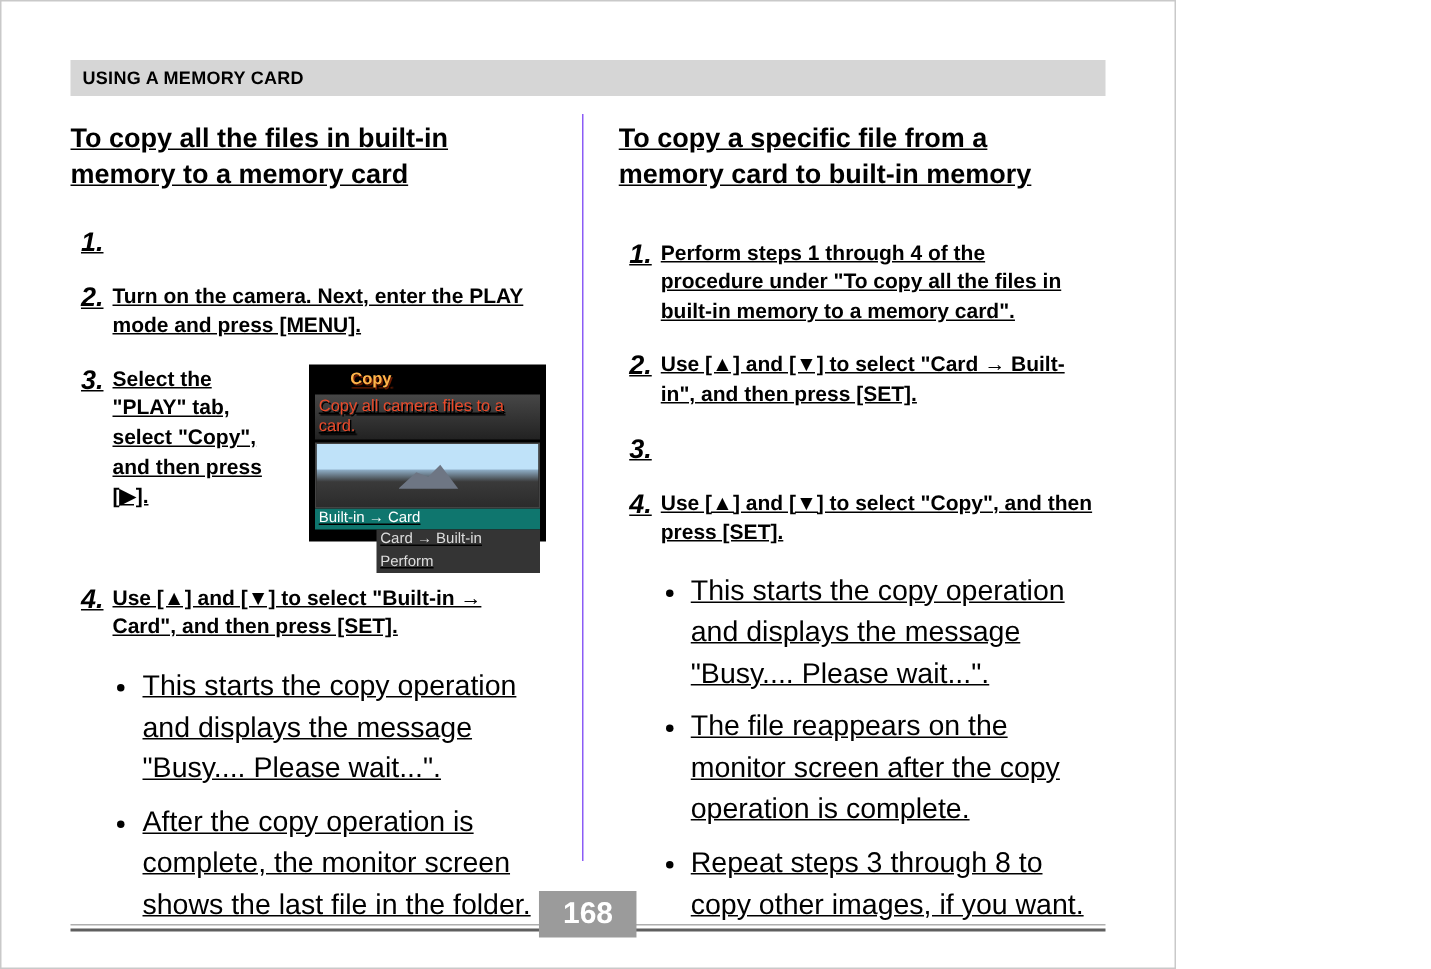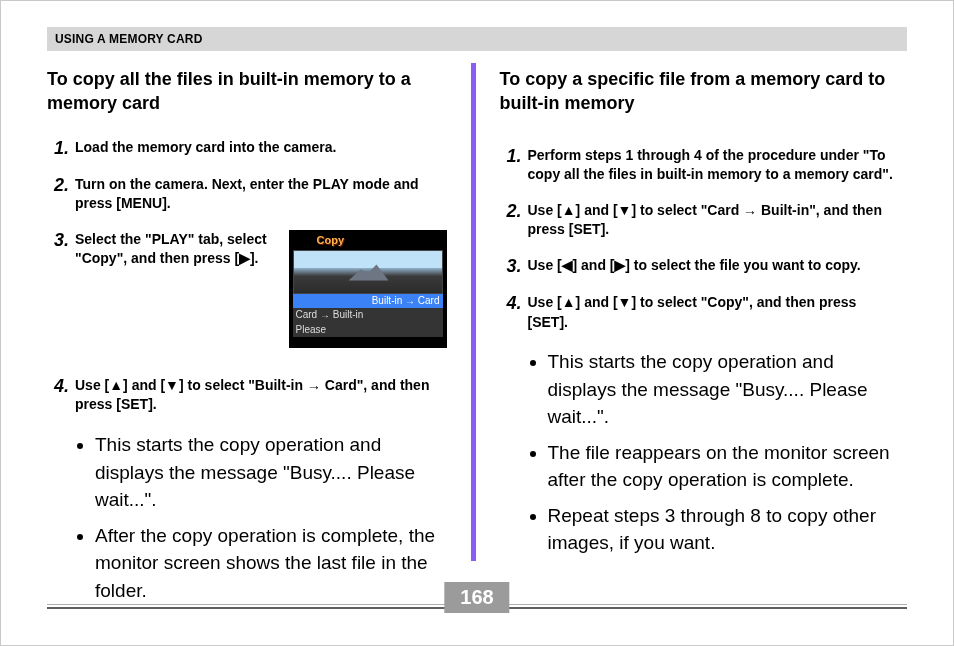--- a/index.html
+++ b/index.html
@@ -6,47 +6,48 @@
     margin: 0;
     padding: 0;
     width: 954px;
     height: 646px;
     background: #ffffff;
     font-family: Arial, Helvetica, sans-serif;
     color: #000;
   }
   .page {
     position: relative;
-    width: 954px;
+    width: 784px;
     height: 646px;
     box-sizing: border-box;
     border: 1px solid #c9c9c9;
-    padding: 26px 46px 0 46px;
+    padding: 39px 46px 0 46px;
   }
   .section-title-bar {
     background: #d6d6d6;
     padding: 5px 8px;
     font-size: 12px;
     font-weight: bold;
     letter-spacing: 0.2px;
     margin-bottom: 12px;
   }
   .columns {
     display: flex;
     height: 498px;
+    text-decoration: underline;
   }
   .col {
     flex: 1;
     padding-right: 24px;
     box-sizing: border-box;
   }
   .col.right {
     padding-left: 24px;
     padding-right: 8px;
-    border-left: 5px solid #8b5cf6;
+    border-left: 1px solid #8b5cf6;
   }
   .heading {
     font-size: 18px;
     font-weight: bold;
     line-height: 1.35;
     margin: 4px 0 22px 0;
   }
   .step {
     display: flex;
     align-items: flex-start;
@@ -124,34 +125,34 @@
     content:"";
     position:absolute;
     left:55px; top:10px; width:40px; height:20px;
     background:#6e7684;
     clip-path: polygon(0% 100%, 30% 45%, 50% 60%, 70% 20%, 100% 100%);
   }
   .lcd .menu {
     font-size: 10px;
   }
   .lcd .menu .sel {
-    background: #3b82f6;
+    background: #0f766e;
     color: #fff;
     padding: 1px 3px;
-    text-align: right;
   }
   .lcd .menu .row {
     background: #343434;
     color: #ddd;
     padding: 1px 3px;
+    margin-left: 41px;
   }
   
   .footer {
     position: absolute;
-    bottom: 36px;
+    bottom: 24px;
     left: 46px;
     right: 46px;
   }
   .footer-line {
     height: 1px;
     background: #aeaeae;
   }
   .footer-line.strong {
     background: #5f5f5f;
     height: 2px;
@@ -175,40 +176,40 @@
 
   <div class="section-title-bar">USING A MEMORY CARD</div>
 
   <div class="columns">
 
     <div class="col left">
       <div class="heading">To copy all the files in built-in memory to a memory card</div>
 
       <div class="step">
         <div class="num">1.</div>
-        <div class="step-text">Load the memory card into the camera.</div>
       </div>
 
       <div class="step">
         <div class="num">2.</div>
         <div class="step-text">Turn on the camera. Next, enter the PLAY mode and press [MENU].</div>
       </div>
 
       <div class="step-row">
         <div class="step">
           <div class="num">3.</div>
           <div class="step-text">Select the "PLAY" tab, select "Copy", and then press [▶].</div>
         </div>
         <div class="lcd">
           <div class="title">Copy</div>
+          <div class="subtitle">Copy all camera files to a card.</div>
           <div class="landscape"></div>
           <div class="menu">
             <div class="sel">Built-in → Card</div>
             <div class="row">Card → Built-in</div>
-            <div class="row">Please</div>
+            <div class="row">Perform</div>
           </div>
         </div>
       </div>
 
       <div class="step" style="margin-top:28px;">
         <div class="num">4.</div>
         <div class="step-text">Use [▲] and [▼] to select "Built-in → Card", and then press [SET].</div>
       </div>
       <ul class="sub">
         <li>This starts the copy operation and displays the message "Busy.... Please wait...".</li>
@@ -224,21 +225,20 @@
         <div class="step-text">Perform steps 1 through 4 of the procedure under "To copy all the files in built-in memory to a memory card".</div>
       </div>
 
       <div class="step">
         <div class="num">2.</div>
         <div class="step-text">Use [▲] and [▼] to select "Card → Built-in", and then press [SET].</div>
       </div>
 
       <div class="step">
         <div class="num">3.</div>
-        <div class="step-text">Use [◀] and [▶] to select the file you want to copy.</div>
       </div>
 
       <div class="step">
         <div class="num">4.</div>
         <div class="step-text">Use [▲] and [▼] to select "Copy", and then press [SET].</div>
       </div>
       <ul class="sub">
         <li>This starts the copy operation and displays the message "Busy.... Please wait...".</li>
         <li>The file reappears on the monitor screen after the copy operation is complete.</li>
         <li>Repeat steps 3 through 8 to copy other images, if you want.</li>

